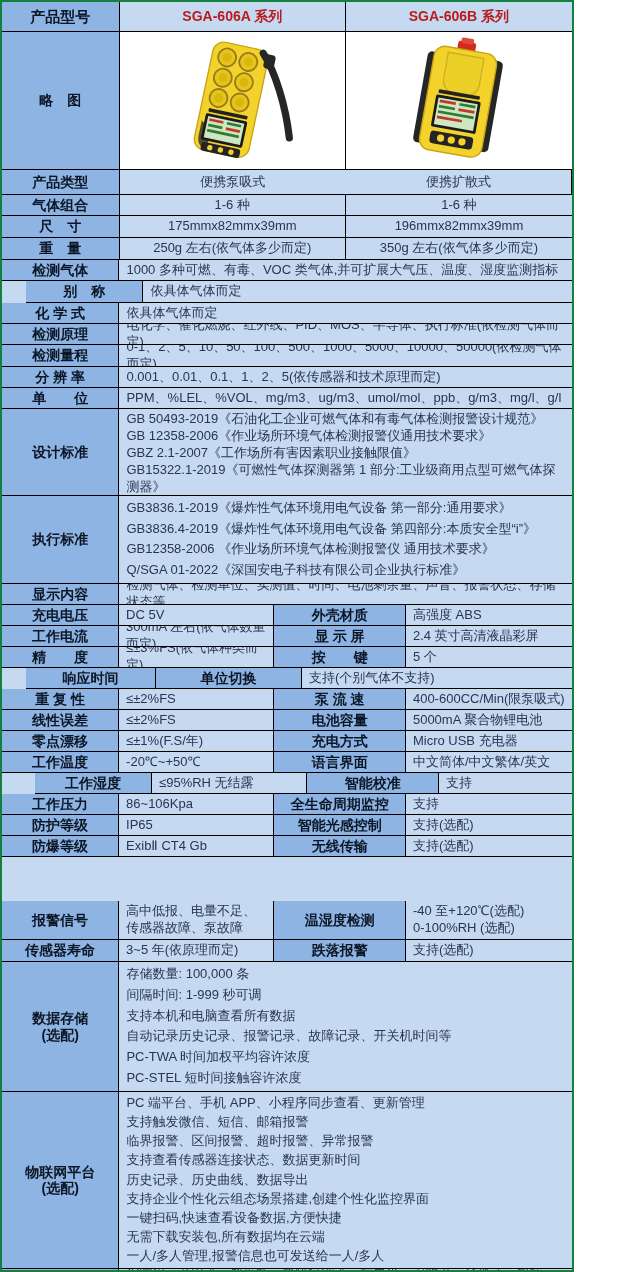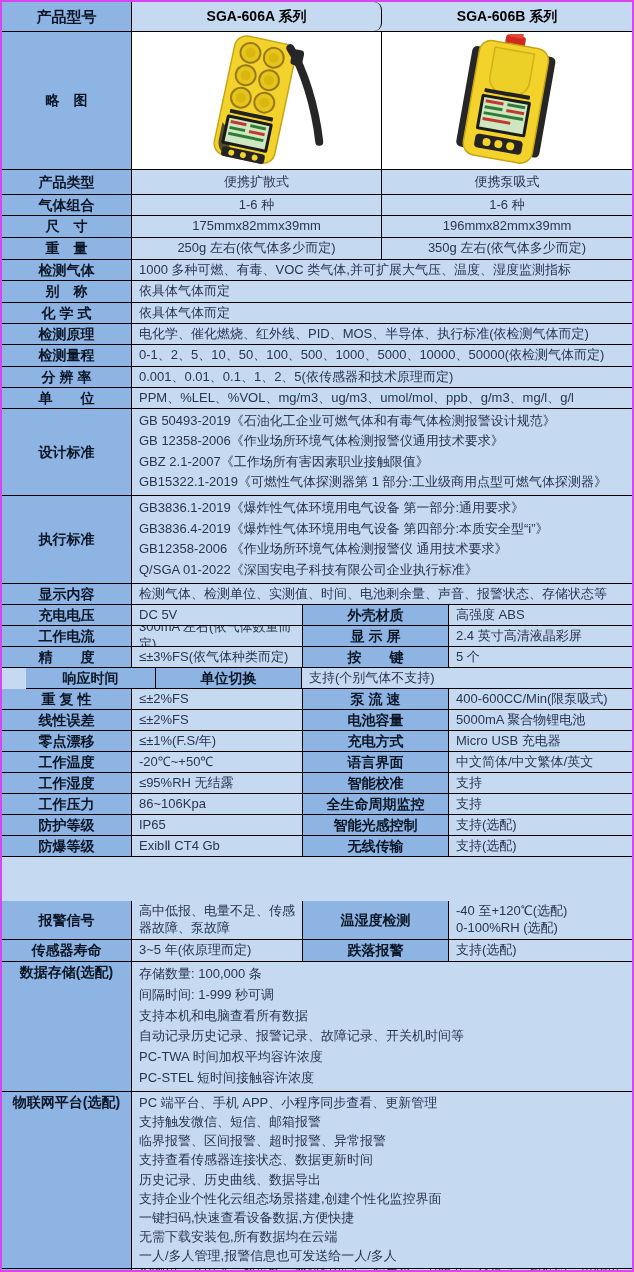--- a/index.html
+++ b/index.html
@@ -1,45 +1,45 @@
 <!DOCTYPE html>
 <html style="--label-bg: #8db4e2; --value-bg: #c5d9f1;"><head>
 <meta charset="utf-8">
 <style>
   html,body{margin:0;padding:0;background:#fff;}
   .page{
-    width:634px;height:1272px;box-sizing:border-box;border:2px solid #d946ef;
+    width:574px;height:1272px;box-sizing:border-box;border:2px solid #15803d;
     background:var(--value-bg,#c5d9f1);overflow:hidden;
     font-family:"Liberation Sans",sans-serif;
   }
   .row{display:flex;width:100%;box-sizing:border-box;border-bottom:1px solid #000;}
   .row.noborder{border-bottom:none;}
   .cell{
     box-sizing:border-box;border-right:1px solid #000;display:flex;align-items:center;
     overflow:hidden;font-size:13px;color:#2a3550;background:var(--value-bg,#c5d9f1);
     line-height:1.3;
   }
   .cell.last{border-right:none;}
   .label{
     width:130px;background:var(--label-bg,#8db4e2);justify-content:center;
     font-weight:bold;font-size:14px;color:#0c1626;text-align:center;line-height:1.15;
   }
   .hdr{font-size:15px;}
   .colA{width:250px;}
   .colB{width:250px;}
   .center{justify-content:center;text-align:center;}
-  .bold{font-weight:bold;font-size:14px;color:#000000;border-radius:8px;}
+  .bold{font-weight:bold;font-size:14px;color:#b91c1c;}
   .wide{width:500px;padding:0 7px;}
   .c2{width:171px;padding:0 7px;}
   .c3{width:146px;}
   .c4{width:183px;padding:0 7px;}
   .white{background:#ffffff;justify-content:center;}
   .multi{flex-direction:column;align-items:stretch;justify-content:space-around;padding:2px 7px;}
   .multi .line{text-align:left;}
-  .vstack{flex-direction:row;justify-content:center;align-items:flex-start;padding:2px 0;}
+  .vstack{flex-direction:column;justify-content:center;align-items:center;padding:2px 0;}
   .vstack .line{text-align:center;}
 </style>
 </head>
 <body>
 
 <div class="page">
 
   <div class="row" style="height:30px">
     <div class="cell label hdr">产品型号</div>
     <div class="cell colA center bold">SGA-606A 系列</div>
@@ -105,43 +105,43 @@
             <circle cx="124" cy="111" r="4" fill="#f3d32b"></circle>
             <circle cx="136" cy="111" r="4" fill="#f3d32b"></circle>
         </g>
       </svg>
     </div>
   </div>
 
   <div id="rows">
       <div class="row" style="height: 25px;">
         <div class="cell label">产品类型</div>
+        <div class="cell colB center last">便携泵吸式</div>
         <div class="cell colA center">便携扩散式</div>
-        <div class="cell colB center last">便携泵吸式</div>
       </div>
       <div class="row" style="height: 21px;">
         <div class="cell label">气体组合</div>
         <div class="cell colA center">1-6 种</div>
         <div class="cell colB center last">1-6 种</div>
       </div>
       <div class="row" style="height: 22px;">
         <div class="cell label">尺　寸</div>
         <div class="cell colA center">175mmx82mmx39mm</div>
         <div class="cell colB center last">196mmx82mmx39mm</div>
       </div>
       <div class="row" style="height: 22px;">
         <div class="cell label">重　量</div>
         <div class="cell colA center">250g 左右(依气体多少而定)</div>
         <div class="cell colB center last">350g 左右(依气体多少而定)</div>
       </div>
       <div class="row" style="height: 21px;">
         <div class="cell label">检测气体</div>
         <div class="cell wide last">1000 多种可燃、有毒、VOC 类气体,并可扩展大气压、温度、湿度监测指标</div>
       </div>
-      <div class="row" style="height: 22px;">
+      <div class="row" style="height: 22px; margin-left: 24px;">
         <div class="cell label">别　称</div>
         <div class="cell wide last">依具体气体而定</div>
       </div>
       <div class="row" style="height: 21px;">
         <div class="cell label">化 学 式</div>
         <div class="cell wide last">依具体气体而定</div>
       </div>
       <div class="row" style="height: 21px;">
         <div class="cell label">检测原理</div>
         <div class="cell wide last">电化学、催化燃烧、红外线、PID、MOS、半导体、执行标准(依检测气体而定)</div>
@@ -220,21 +220,21 @@
         <div class="cell c2">≤±1%(F.S/年)</div>
         <div class="cell label c3">充电方式</div>
         <div class="cell c4 last">Micro USB 充电器</div>
       </div>
       <div class="row" style="height: 21px;">
         <div class="cell label">工作温度</div>
         <div class="cell c2">-20℃~+50℃</div>
         <div class="cell label c3">语言界面</div>
         <div class="cell c4 last">中文简体/中文繁体/英文</div>
       </div>
-      <div class="row" style="height: 21px;">
+      <div class="row" style="height: 21px; margin-left: 33px;">
         <div class="cell label">工作湿度</div>
         <div class="cell c2">≤95%RH 无结露</div>
         <div class="cell label c3">智能校准</div>
         <div class="cell c4 last">支持</div>
       </div>
       <div class="row" style="height: 21px;">
         <div class="cell label">工作压力</div>
         <div class="cell c2">86~106Kpa</div>
         <div class="cell label c3">全生命周期监控</div>
         <div class="cell c4 last">支持</div>

